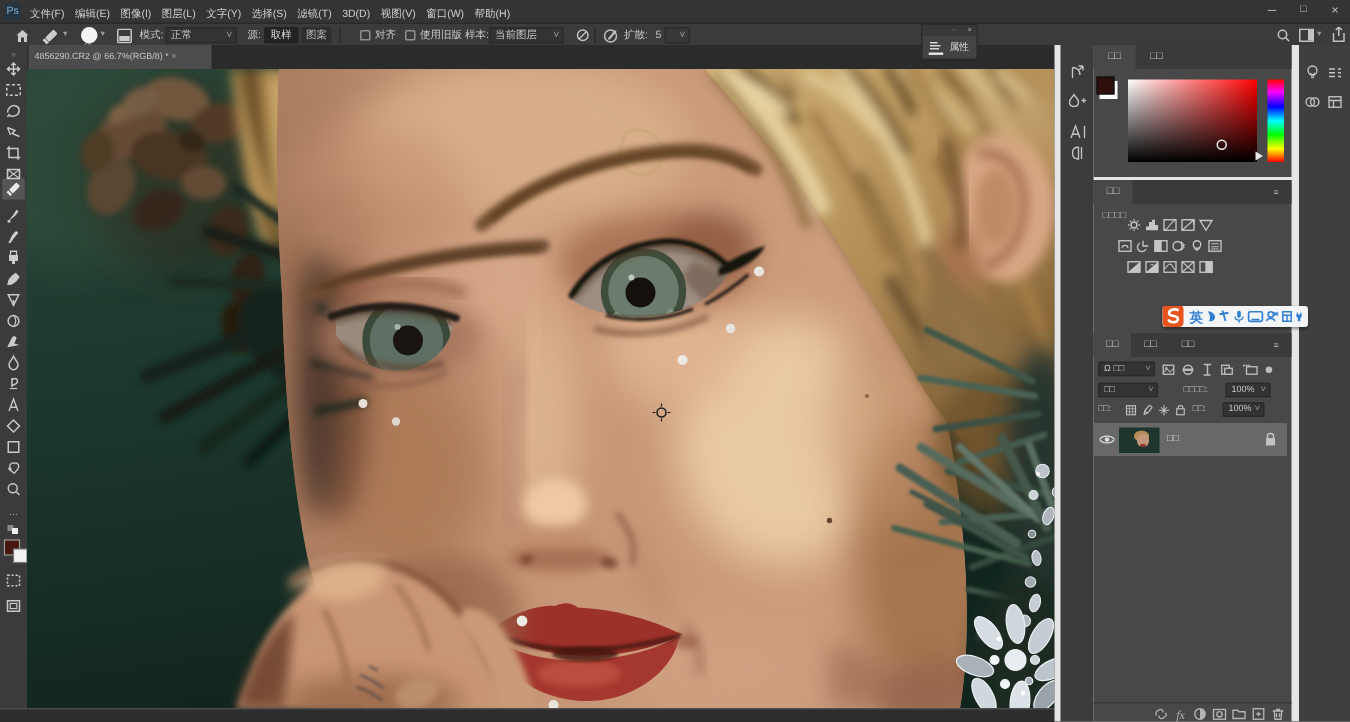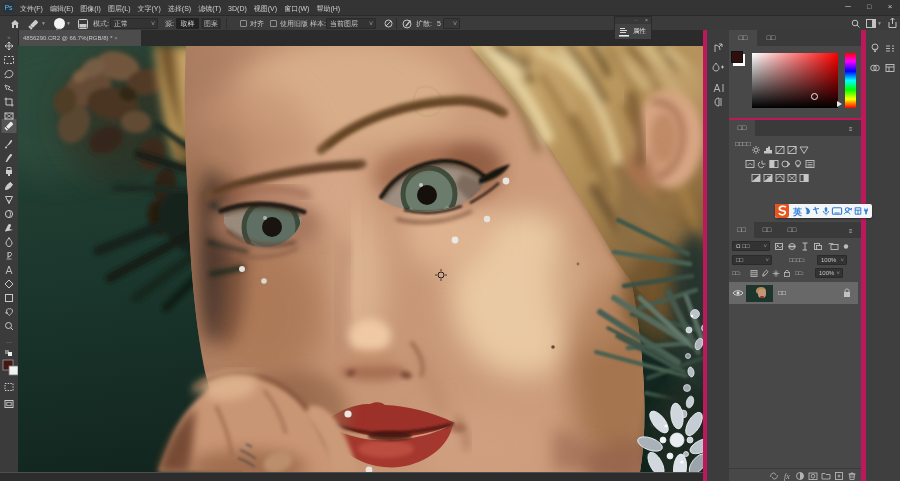--- a/index.html
+++ b/index.html
@@ -14,21 +14,21 @@
 #optionsbar .it{position:absolute;top:0;height:15px;line-height:15px;}
 .obox{position:absolute;top:2px;height:11px;background:#333333;border:1px solid #2a2a2a;border-radius:1px;color:#c6c6c6;font-size:7px;line-height:9px;padding-left:3px;}
 .btn-dark{position:absolute;top:2px;height:11px;background:#222222;border-radius:1px;color:#dddddd;font-size:7px;text-align:center;line-height:11px;}
 .cbx{position:absolute;top:4px;width:7px;height:7px;border:1px solid #909090;border-radius:1px;background:#3b3b3b;}
 .vsep{position:absolute;top:2px;width:1px;height:11px;background:#2d2d2d;}
 #tabbar{left:0;top:30px;width:703px;height:16px;background:#2b2b2b;}
 #doctab{position:absolute;left:19px;top:0;width:122px;height:16px;background:#4c4c4c;color:#c6c6c6;font-size:6px;line-height:16px;padding-left:4px;white-space:nowrap;overflow:hidden;}
 #toolbar{left:0;top:30px;width:18px;height:442px;background:#3b3b3b;}
 #toolbar .t{position:absolute;left:0;width:18px;height:13px;color:#c9c9c9;text-align:center;font-size:8px;line-height:13px;}
 #statusbar{left:0;top:472px;width:703px;height:9px;background:#2d2d2d;border-top:1px solid #4e4e4e;}
-#rightcol{left:703px;top:30px;width:197px;height:451px;background:#be185d;}
+#rightcol{left:703px;top:30px;width:197px;height:451px;background:#e5e5e5;}
 .strip{position:absolute;background:#3c3c3c;}
 .panel{position:absolute;background:#484848;}
 .ptabs{position:absolute;left:0;top:0;right:0;height:16px;background:#3a3a3a;}
 .ptab{position:absolute;top:0;height:16px;color:#c4c4c4;font-size:7px;line-height:16px;text-align:center;}
 .ptab.on{background:#484848;}
 .pmenu{position:absolute;right:4px;top:5px;width:8px;height:6px;color:#bbb;font-size:6px;line-height:6px;}
 #propspanel{left:614px;top:16px;width:38px;height:24px;background:#434343;border:1px solid #2a2a2a;z-index:50;}
 #imebar{left:775px;top:204px;width:97px;height:14px;background:#f4f5f7;border-radius:2px;z-index:60;box-shadow:0 1px 2px rgba(0,0,0,.4);}
 </style></head>
 <body>

